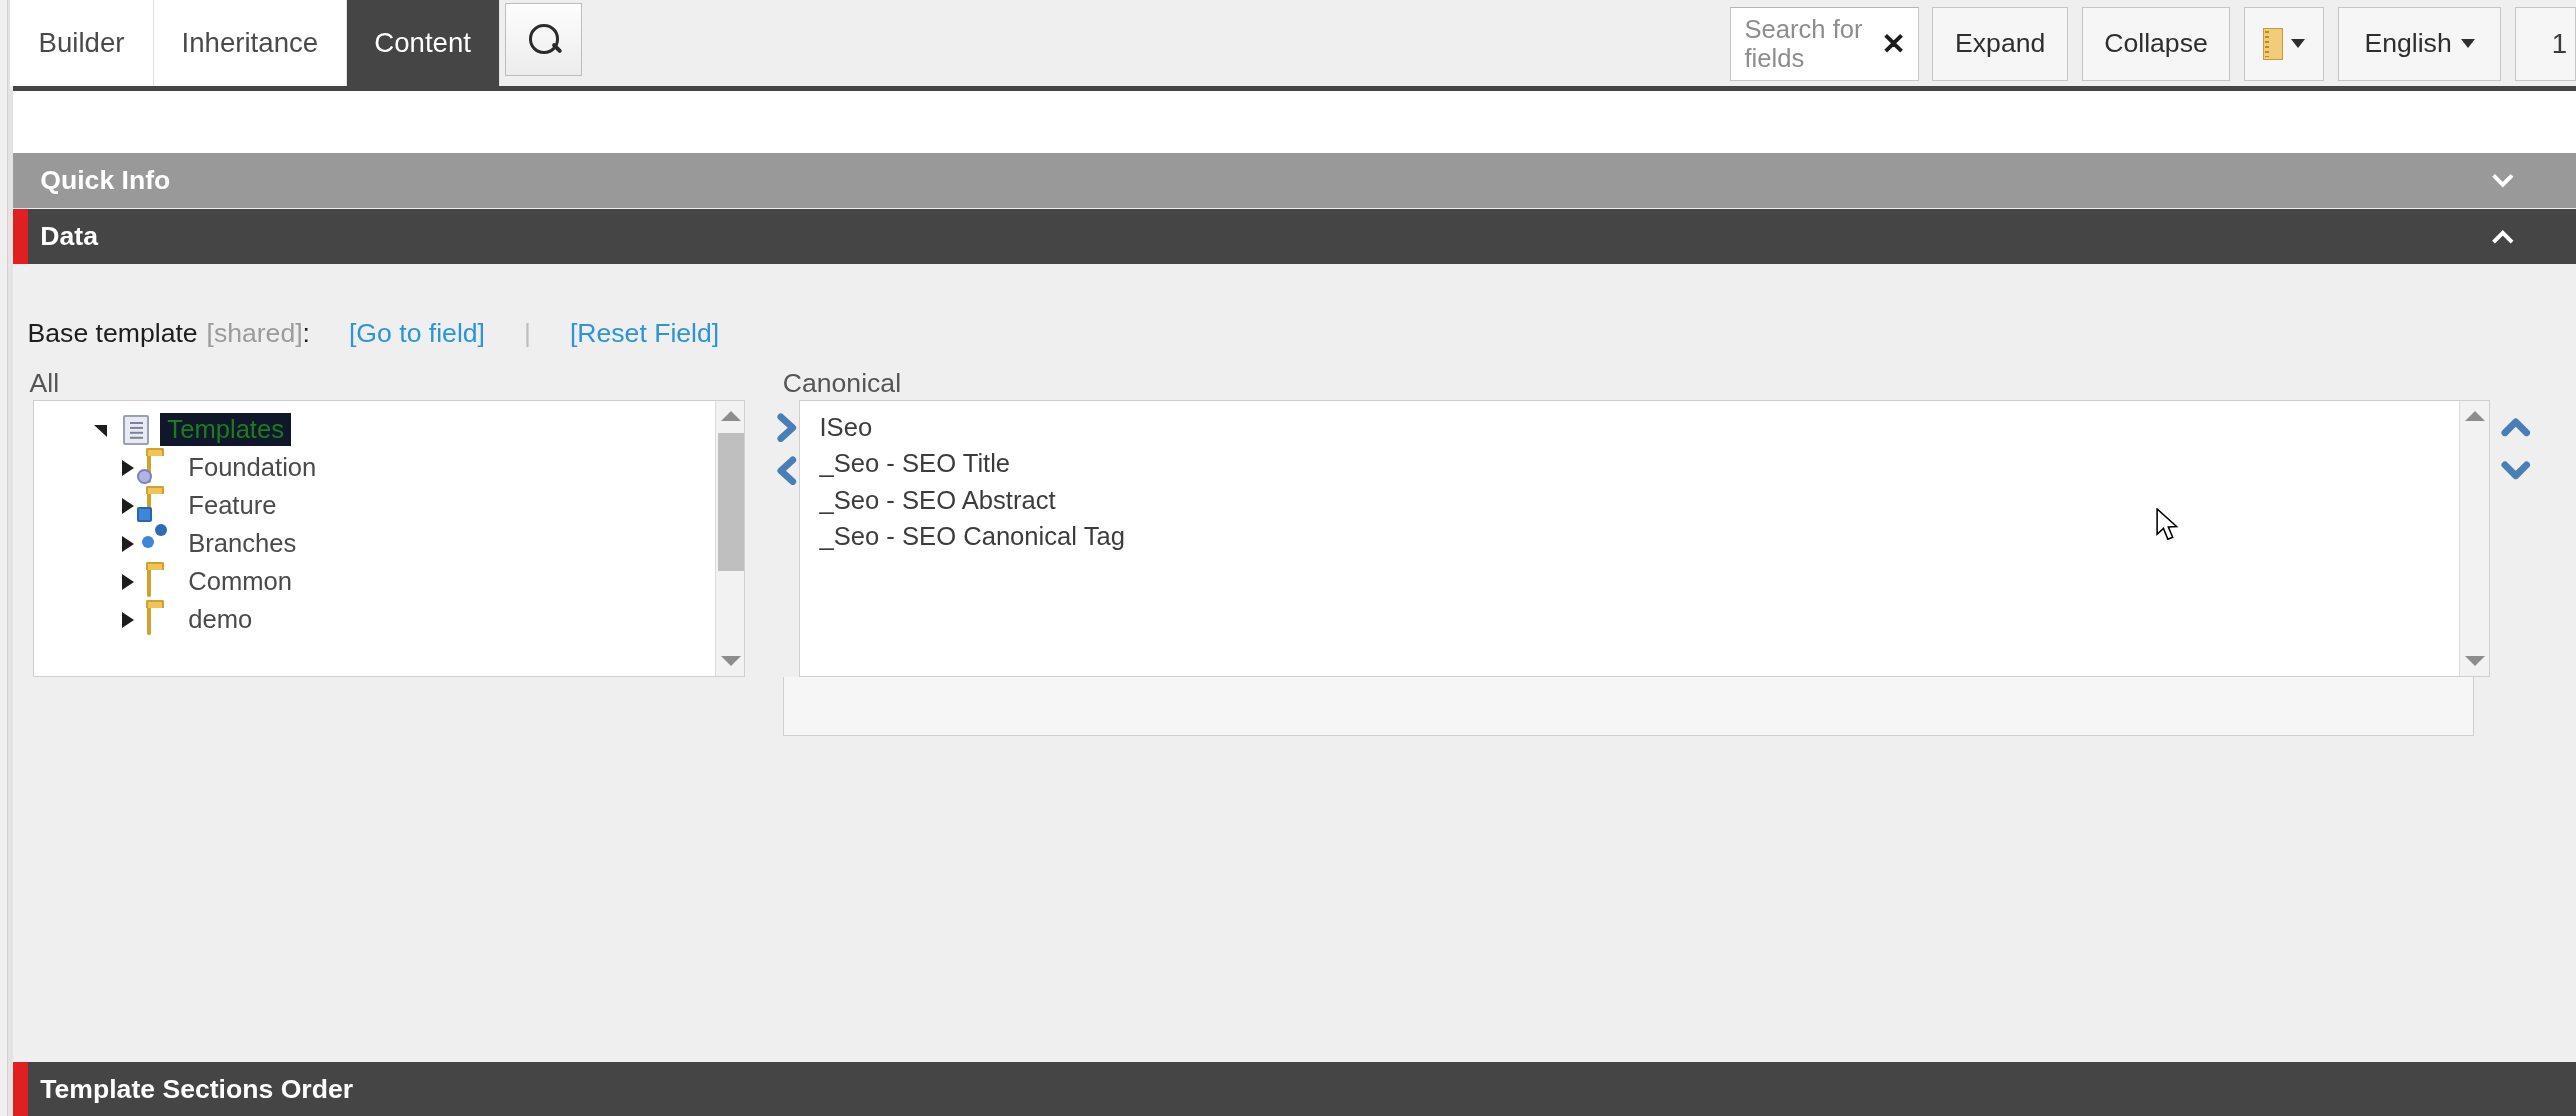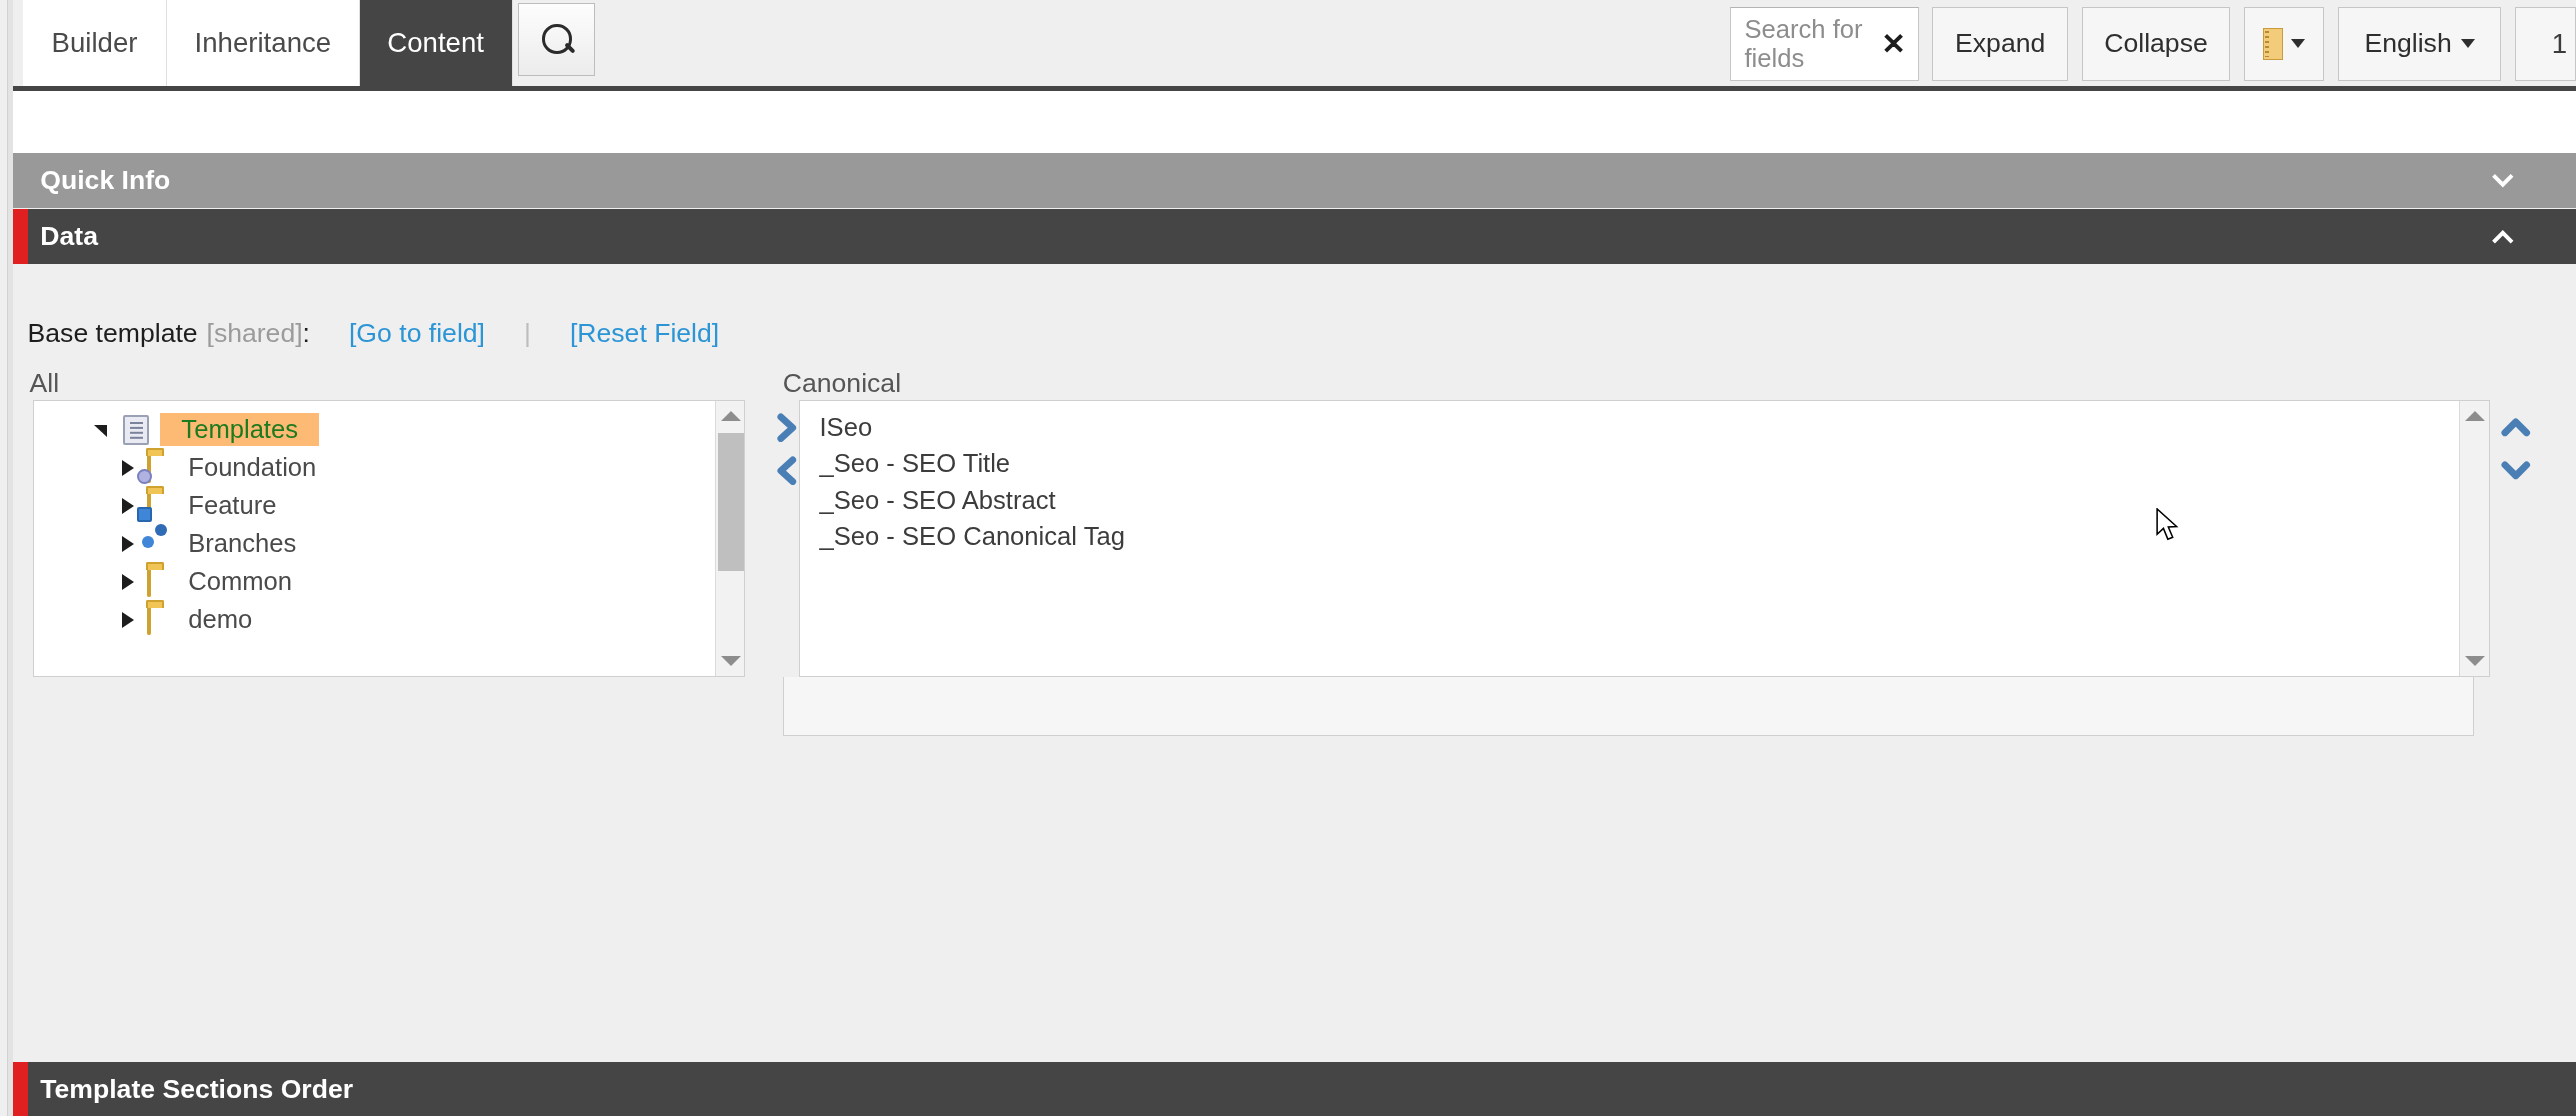--- a/index.html
+++ b/index.html
@@ -16,21 +16,21 @@
     position: absolute; left: 0; top: 0; width: 7.9px; height: 1117px;
     background: #efefef; border-right: 1px solid #d2d2d2;
   }
   .rail-shadow {
     position: absolute; left: 7.9px; top: 0; width: 4.9px; height: 1117px;
     background: #e3e3e3;
   }
 
   
   .tabstrip {
-    position: absolute; left: 23px; top: 0; right: 0; height: 90px;
+    position: absolute; left: 10px; top: 0; right: 0; height: 90px;
     background: #efefef;
   }
   .tabs { position: absolute; left: 0; top: 0; height: 86px; display: flex; align-items: stretch; }
   .tab {
     min-width: 144px; padding: 0 27.6px;
     display: flex; align-items: center; justify-content: center;
     font-size: 27.6px; color: #4a4a4a; background: #fff;
     border-right: 1px solid #e0e0e0;
     cursor: pointer;
   }
@@ -165,21 +165,21 @@
     border-left: 12.8px solid #1d1d1d;
   }
   .tw.open::after {
     content: ""; position: absolute; left: 3px; top: 7.9px;
     width: 0; height: 0;
     border-left: 13.8px solid transparent;
     border-top: 12.8px solid #1d1d1d;
   }
   .ticon { width: 29.5px; height: 29.5px; margin-right: 11.8px; flex: none; position: relative; }
   .tlabel { white-space: nowrap; }
-  .tlabel.hl { background: #fdba74; color: #1e7a1e; padding: 2px 21px; }
+  .tlabel.hl { background: #0f172a; color: #1e7a1e; padding: 2px 7px; }
 
   
   .ic-template {
     background: #e9eaf2; border: 2px solid #9aa0b5; border-radius: 2px;
     width: 25.6px; height: 29.5px;
   }
   .ic-template::before {
     content: ""; position: absolute; left: 4.9px; top: 4.9px; width: 12.8px; height: 2px;
     background: #7b829b;
     box-shadow: 0 4.9px 0 #7b829b, 0 9.8px 0 #7b829b, 0 14.8px 0 #7b829b;

